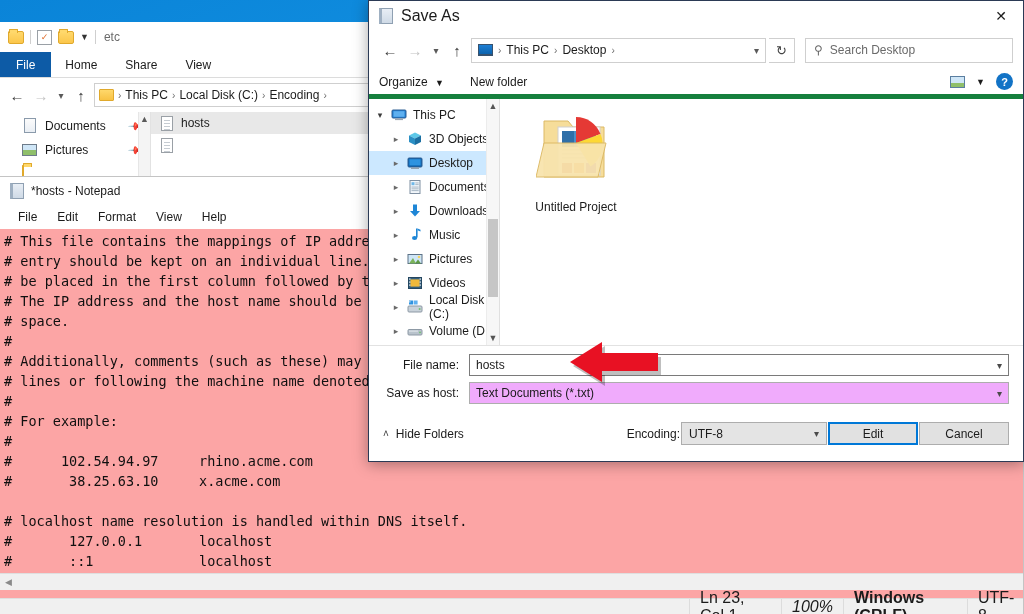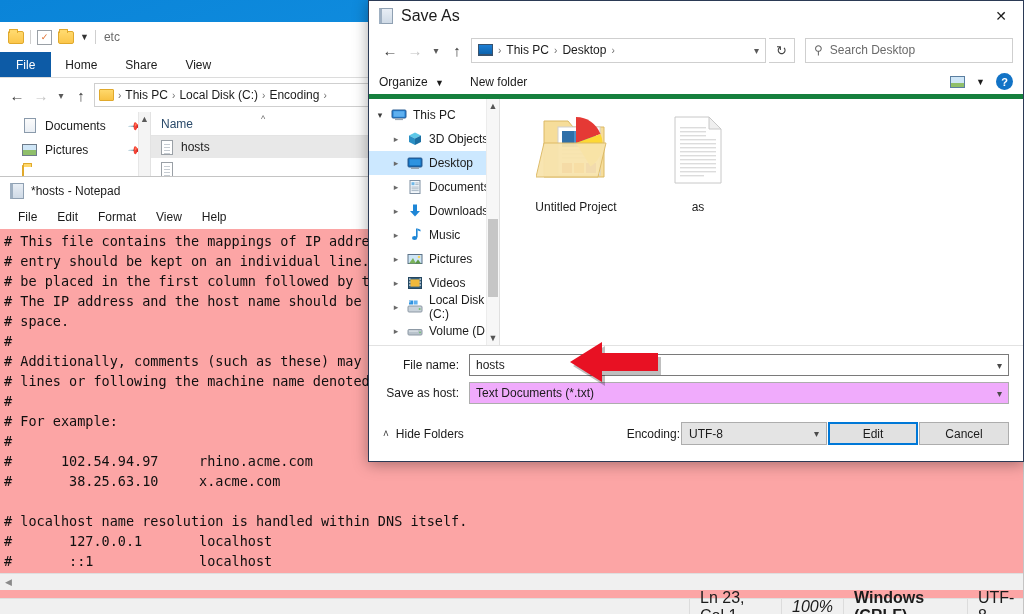--- a/index.html
+++ b/index.html
@@ -245,21 +245,21 @@
   .tree-scroll {
     position: absolute; right: 0; top: 0; width: 13px; height: 100%;
     background: #f7f7f7; border-left: 1px solid #ececec;
   }
   .tree-scroll .arr { height: 14px; text-align: center; font-size: 9px; color: #555; line-height: 14px; }
   .tree-scroll .thumb {
     position: absolute; left: 1px; right: 1px; top: 120px; height: 78px; background: #c6c6c6;
   }
   .sa-files {
     flex: 1; background: #fff; border-left: 1px solid #e0e0e0;
-    padding: 14px 0 0 22px; display: flex; gap: 14px;
+    padding: 14px 0 0 22px; display: flex; gap: 40px;
   }
   .fitem { width: 108px; text-align: center; }
   .fitem .lbl { font-size: 12px; margin-top: 10px; display: block; }
   .sa-sep { height: 1px; background: #e2e2e2; }
   .sa-form { padding: 8px 14px 0 14px; }
   .frow { display: flex; align-items: center; margin-bottom: 6px; }
   .frow .lab { width: 86px; text-align: right; padding-right: 10px; font-size: 12px; }
   .finput {
     flex: 1; height: 22px; border: 1px solid #7a7a7a; background: #fff;
     display: flex; align-items: center; padding: 0 6px; font-size: 12px;
@@ -343,24 +343,20 @@
         <span class="pin">📌</span>
       </div>
       <div class="nav-item">
         <span class="nav-ico"><span class="folder-ico" style="margin-top:3px"></span></span>
       </div>
       <div class="nav-scroll">
         <div class="up">▲</div>
       </div>
     </div>
     <div class="exp-list">
-      <div class="col-head">
-        <span>Name</span>
-        <span class="caret">^</span>
-      </div>
       <div class="file-row">
         <span class="file-ico"></span>
         <span>hosts</span>
       </div>
       <div class="file-row" style="background:#fff">
         <span class="file-ico"></span>
       </div>
     </div>
   </div>
 </div>
@@ -579,42 +575,20 @@
           <rect x="26" y="44" width="26" height="1.6" fill="#d8d8d8"></rect>
           <rect x="26" y="50" width="10" height="10" fill="#c0392b"></rect>
           <rect x="38" y="50" width="10" height="10" fill="#e67e22"></rect>
           <rect x="50" y="50" width="10" height="10" fill="#8e44ad"></rect>
           <path d="M40 4 a26 26 0 0 1 24.5 17 L40 30 Z" fill="#e53935"></path>
           <path d="M64.5 21 a26 26 0 0 1 -10 32.5 L40 30 Z" fill="#fdd835"></path>
           <path d="M8 30 h62 l-8 34 h-62 Z" fill="#f8e4ad" opacity=".95" stroke="#dcb964"></path>
         </svg>
         <span class="lbl">Untitled Project</span>
       </div>
-      <div class="fitem">
-        <svg width="62" height="74" viewBox="0 0 62 74">
-          <path d="M8 4 h34 l12 12 v54 h-46 Z" fill="#ffffff" stroke="#c8c8c8"></path>
-          <path d="M42 4 l12 12 h-12 Z" fill="#efefef" stroke="#c8c8c8"></path>
-          <g fill="#dcdcdc">
-            <rect x="13" y="14" width="26" height="1.4"></rect>
-              <rect x="13" y="18" width="26" height="1.4"></rect>
-            <rect x="13" y="22" width="26" height="1.4"></rect>
-              <rect x="13" y="26" width="36" height="1.4"></rect>
-            <rect x="13" y="30" width="36" height="1.4"></rect>
-              <rect x="13" y="34" width="36" height="1.4"></rect>
-            <rect x="13" y="38" width="36" height="1.4"></rect>
-              <rect x="13" y="42" width="36" height="1.4"></rect>
-            <rect x="13" y="46" width="36" height="1.4"></rect>
-              <rect x="13" y="50" width="36" height="1.4"></rect>
-            <rect x="13" y="54" width="36" height="1.4"></rect>
-              <rect x="13" y="58" width="36" height="1.4"></rect>
-            <rect x="13" y="62" width="24" height="1.4"></rect>
-          </g>
-        </svg>
-        <span class="lbl">as</span>
-      </div>
     </div>
   </div>
 
   <div class="sa-sep"></div>
 
   <div class="sa-form">
     <div class="frow">
       <div class="lab">File name:</div>
       <div class="finput">
         <span>hosts</span>

